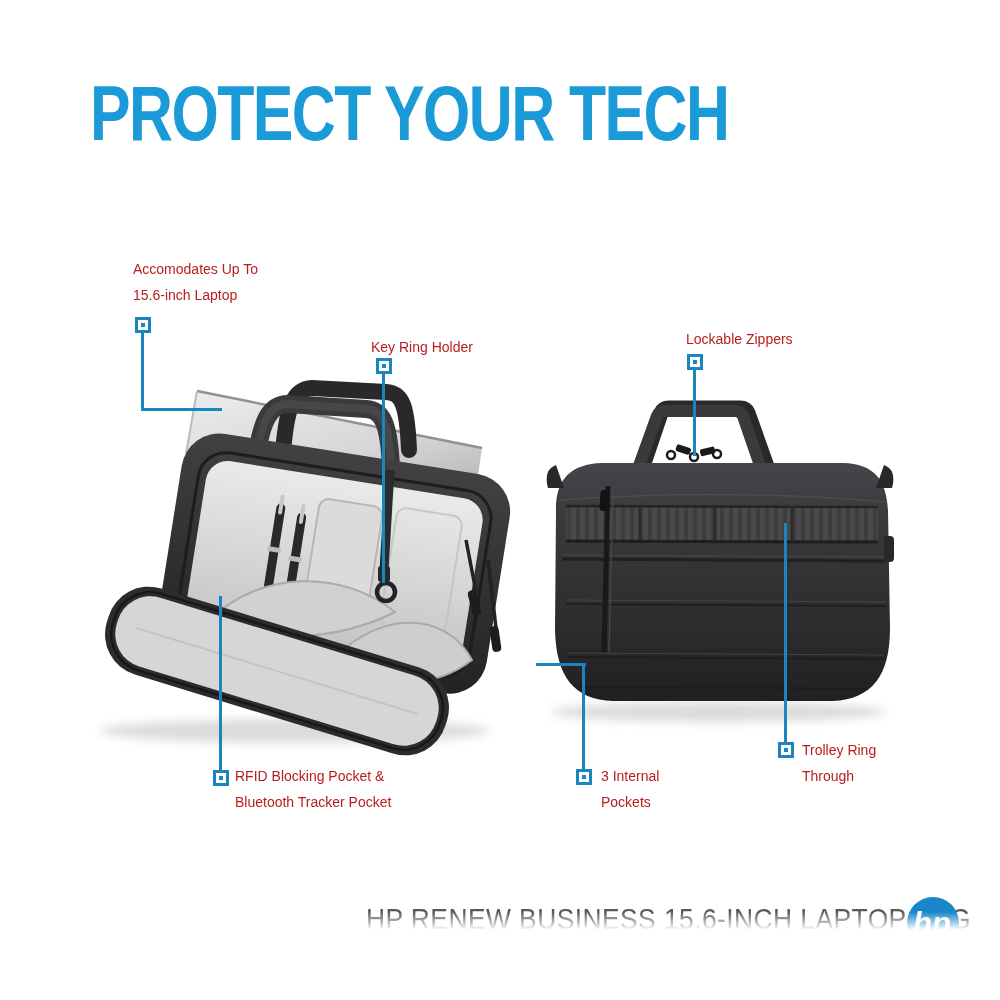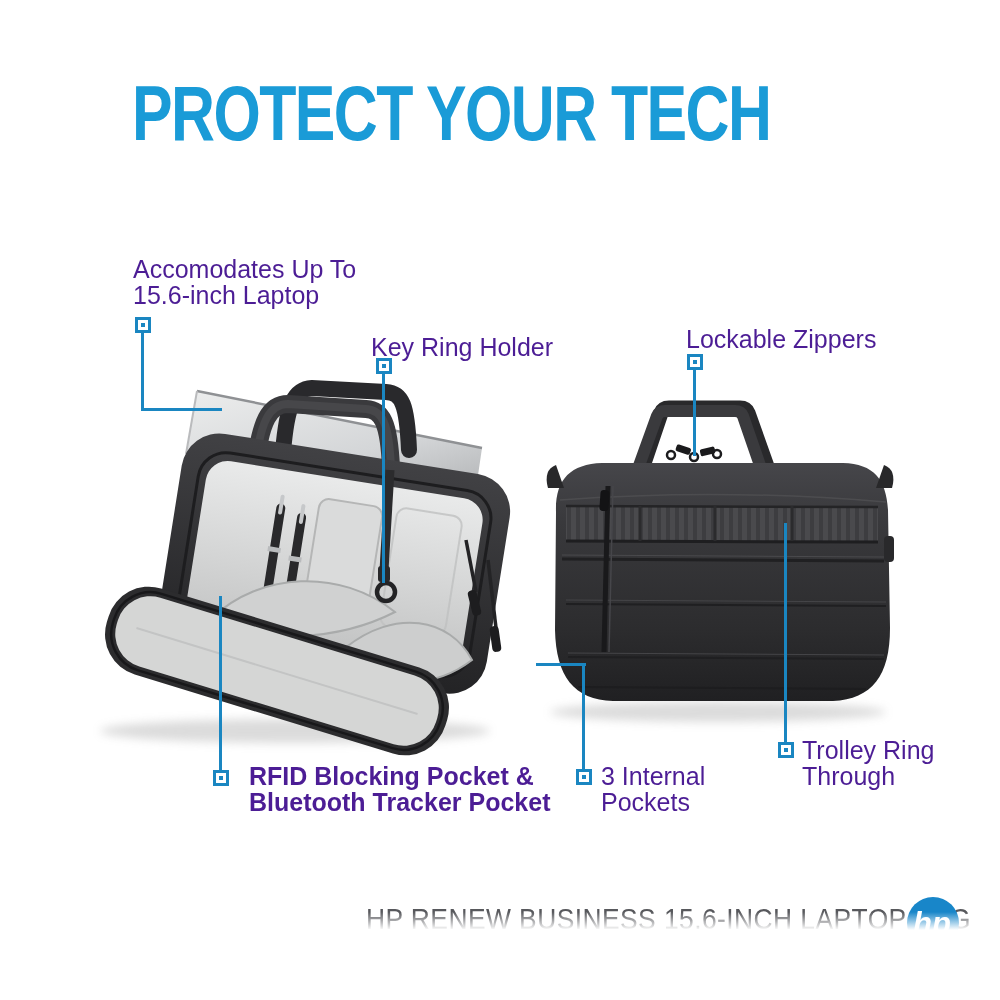--- a/index.html
+++ b/index.html
@@ -2,37 +2,37 @@
 <html><head>
 <meta charset="utf-8">
 <style>
   html,body { margin:0; padding:0; }
   .page {
     position:relative; width:1000px; height:1000px;
     background:#ffffff; overflow:hidden;
     font-family:"Liberation Sans", sans-serif;
   }
   
-  .title-wrap { position:absolute; left:0; top:74px; width:860px; text-align:right; }
+  .title-wrap { position:absolute; left:0; top:74px; width:860px; text-align:left; }
   .title-text {
     display:inline-block; font-weight:bold; font-size:78px; line-height:1;
     letter-spacing:-2px; color:#1a9bd7;
     transform:scaleX(0.78); transform-origin:50% 50%;
     white-space:nowrap;
   }
   
   .scene { position:absolute; left:0; top:0; width:1000px; height:1000px; }
   
   .cline { position:absolute; background:#1a86c1; z-index:5; }
   .marker { position:absolute; width:10px; height:10px; border:3px solid #1a86c1; background:#fff; z-index:6; }
   .marker .dot { position:absolute; left:50%; top:50%; width:4px; height:4px; margin:-2px 0 0 -2px; background:#1a86c1; }
   
   .callout-label {
-    position:absolute; z-index:7; font-size:25px; line-height:26px;
-    color:#4c1d95; white-space:pre-line;
+    position:absolute; z-index:7; font-size:14px; line-height:26px;
+    color:#b91c1c; white-space:pre-line;
   }
   
   .caption {
     position:absolute; left:366px; top:902px; z-index:3;
     font-size:30px; color:#57585c; letter-spacing:0.5px; white-space:nowrap;
     transform:scaleX(0.88); transform-origin:0 0;
   }
   .hp-logo { position:absolute; left:905px; top:896px; width:56px; height:56px; z-index:3; }
   .fade-strip {
     position:absolute; left:0; top:912px; width:1000px; height:20px; z-index:8;
@@ -206,21 +206,21 @@
       <span class="dot"></span>
     </div>
   <div class="marker" style="left:778px; top:742px;">
       <span class="dot"></span>
     </div>
 
   <div class="callout-label" style="left:133px; top:256px;">Accomodates Up To
 15.6-inch Laptop</div>
   <div class="callout-label" style="left:371px; top:334px;">Key Ring Holder</div>
   <div class="callout-label" style="left:686px; top:326px;">Lockable Zippers</div>
-  <div class="callout-label" style="left:249px; top:763px;font-weight:bold;">RFID Blocking Pocket &amp;
+  <div class="callout-label" style="left:235px; top:763px;">RFID Blocking Pocket &amp;
 Bluetooth Tracker Pocket</div>
   <div class="callout-label" style="left:601px; top:763px;">3 Internal
 Pockets</div>
   <div class="callout-label" style="left:802px; top:737px;">Trolley Ring
 Through</div>
 
   <div class="caption">HP RENEW BUSINESS 15.6-INCH LAPTOP BAG</div>
   <svg class="hp-logo" viewBox="0 0 56 56">
     <circle cx="28" cy="27" r="26" fill="#1886c9"></circle>
     <text x="27" y="38" text-anchor="middle" font-family="Liberation Sans, sans-serif" font-size="31" font-style="italic" font-weight="bold" fill="#ffffff">hp</text>

